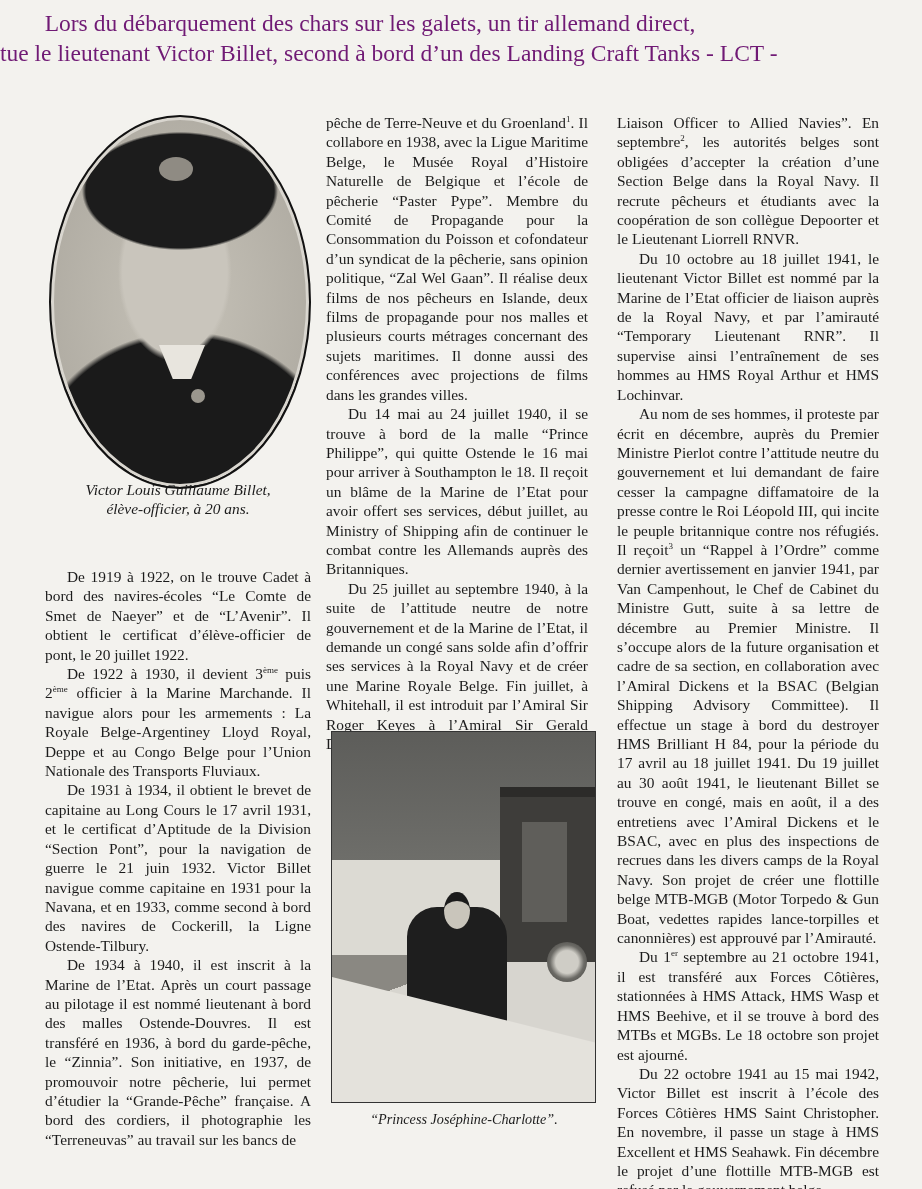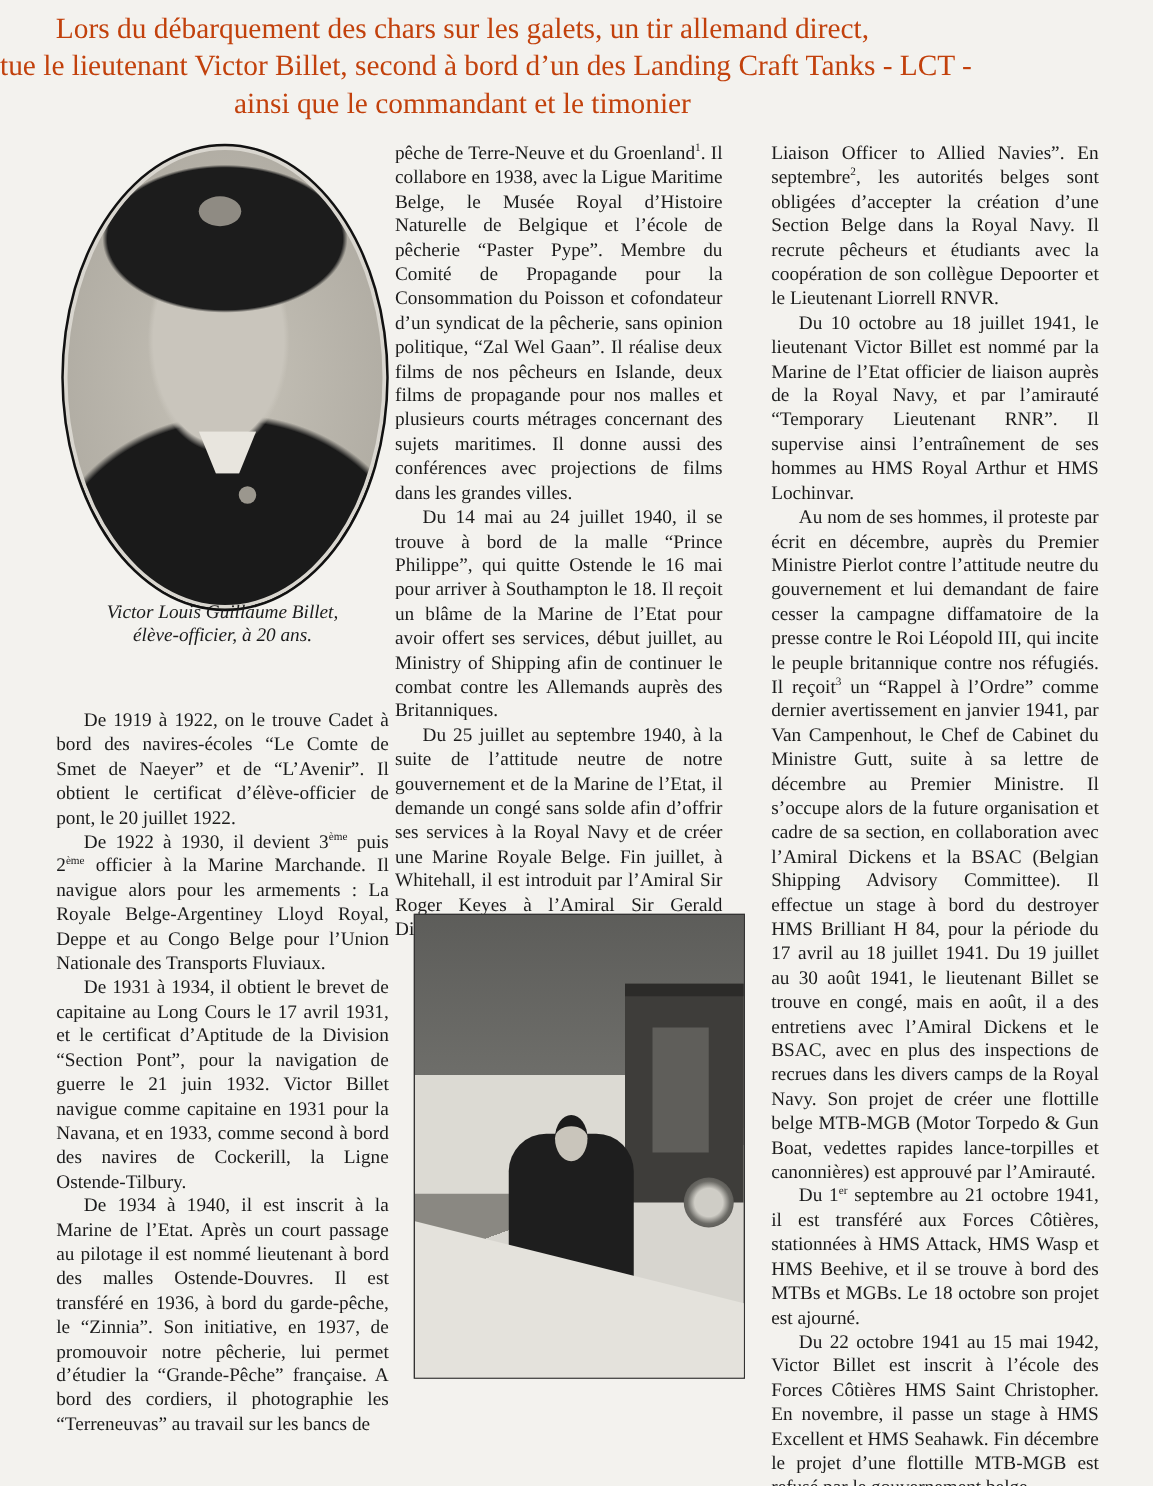--- a/index.html
+++ b/index.html
@@ -5,31 +5,31 @@
   html, body { margin: 0; padding: 0; }
   body {
     width: 922px; height: 1189px; overflow: hidden;
     background: #f3f2ee;
     font-family: "Liberation Serif", "DejaVu Serif", serif;
     color: #1b1b1b;
     position: relative;
   }
   .headline {
     position: absolute; left: 0; top: 8px; width: 740px;
-    text-align: center; font-size: 23.5px; line-height: 30px; color: #c2410c;
+    text-align: center; font-size: 23.5px; line-height: 30px; color: #701a75;
   }
   .headline div { white-space: nowrap; }
   .col {
     position: absolute; font-size: 15.4px; line-height: 19.4px;
     text-align: justify; hyphens: manual;
   }
   .col p { margin: 0; text-indent: 22px; }
   .col p.noindent { text-indent: 0; }
   #col1 { left: 45px; top: 567px; width: 266px; }
-  #col2 { left: 316px; top: 113px; width: 262px; }
+  #col2 { left: 326px; top: 113px; width: 262px; }
   #col3 { left: 617px; top: 113px; width: 262px; }
   sup { font-size: 9px; line-height: 0; }
   .caption {
     position: absolute; text-align: center; font-style: italic;
     font-size: 15.4px; line-height: 19.4px; color: #1b1b1b;
   }
   #cap1 { left: 45px; top: 480px; width: 266px; }
   #cap2 { left: 333px; top: 1110px; width: 262px; font-size: 14.2px; line-height: 18.6px; }
 
   
@@ -95,21 +95,20 @@
     position: absolute; right: 8px; top: 210px; width: 40px; height: 40px;
     border-radius: 50%; background: radial-gradient(circle, #cfcdc6 0 40%, #6c6b66 60%, #3a3936 100%);
   }
 </style>
 </head>
 <body>
 
 <div class="headline">
   <div>Lors du débarquement des chars sur les galets, un tir allemand direct,</div>
   <div>tue le lieutenant Victor Billet, second à bord d’un des Landing Craft Tanks - LCT -</div>
-  <div>ainsi que le commandant et le timonier</div>
 </div>
 
 <div class="portrait">
   <div class="badge"></div>
   <div class="collar"></div>
   <div class="button"></div>
 </div>
 <div class="caption" id="cap1">
   <div>Victor Louis Guillaume Billet,</div>
   <div>élève-officier, à 20 ans.</div>
@@ -132,20 +131,21 @@
   <div class="lifeboat"></div>
   <div class="cabin">
       <div class="window"></div>
     </div>
   <div class="officer"></div>
   <div class="head"></div>
   <div class="deck"></div>
   <div class="telegraph"></div>
 </div>
 <div class="caption" id="cap2">
+  <div>“Princess Joséphine-Charlotte”.</div>
 </div>
 
 <div class="col" id="col3">
   <p class="noindent"><span>Liaison Officer to Allied Navies”. En septembre</span><sup>2</sup><span>, les autorités belges sont obligées d’accepter la création d’une Section Belge dans la Royal Navy. Il recrute pêcheurs et étudiants avec la coopération de son collègue Depoorter et le Lieutenant Liorrell RNVR.</span></p>
   <p>Du 10 octobre au 18 juillet 1941, le lieutenant Victor Billet est nommé par la Marine de l’Etat officier de liaison auprès de la Royal Navy, et par l’amirauté “Temporary Lieutenant RNR”. Il supervise ainsi l’entraînement de ses hommes au HMS Royal Arthur et HMS Lochinvar.</p>
   <p><span>Au nom de ses hommes, il proteste par écrit en décembre, auprès du Premier Ministre Pierlot contre l’attitude neutre du gouvernement et lui demandant de faire cesser la campagne diffamatoire de la presse contre le Roi Léopold III, qui incite le peuple britannique contre nos réfugiés. Il reçoit</span><sup>3</sup><span> un “Rappel à l’Ordre” comme dernier avertissement en janvier 1941, par Van Campenhout, le Chef de Cabinet du Ministre Gutt, suite à sa lettre de décembre au Premier Ministre. Il s’occupe alors de la future organisation et cadre de sa section, en collaboration avec l’Amiral Dickens et la BSAC (Belgian Shipping Advisory Committee). Il effectue un stage à bord du destroyer HMS Brilliant H 84, pour la période du 17 avril au 18 juillet 1941. Du 19 juillet au 30 août 1941, le lieutenant Billet se trouve en congé, mais en août, il a des entretiens avec l’Amiral Dickens et le BSAC, avec en plus des inspections de recrues dans les divers camps de la Royal Navy. Son projet de créer une flottille belge MTB-MGB (Motor Torpedo &amp; Gun Boat, vedettes rapides lance-torpilles et canonnières) est approuvé par l’Amirauté.</span></p>
   <p><span>Du 1</span><sup>er</sup><span> septembre au 21 octobre 1941, il est transféré aux Forces Côtières, stationnées à HMS Attack, HMS Wasp et HMS Beehive, et il se trouve à bord des MTBs et MGBs. Le 18 octobre son projet est ajourné.</span></p>
   <p>Du 22 octobre 1941 au 15 mai 1942, Victor Billet est inscrit à l’école des Forces Côtières HMS Saint Christopher. En novembre, il passe un stage à HMS Excellent et HMS Seahawk. Fin décembre le projet d’une flottille MTB-MGB est refusé par le gouvernement belge.</p>
 
 </div>

